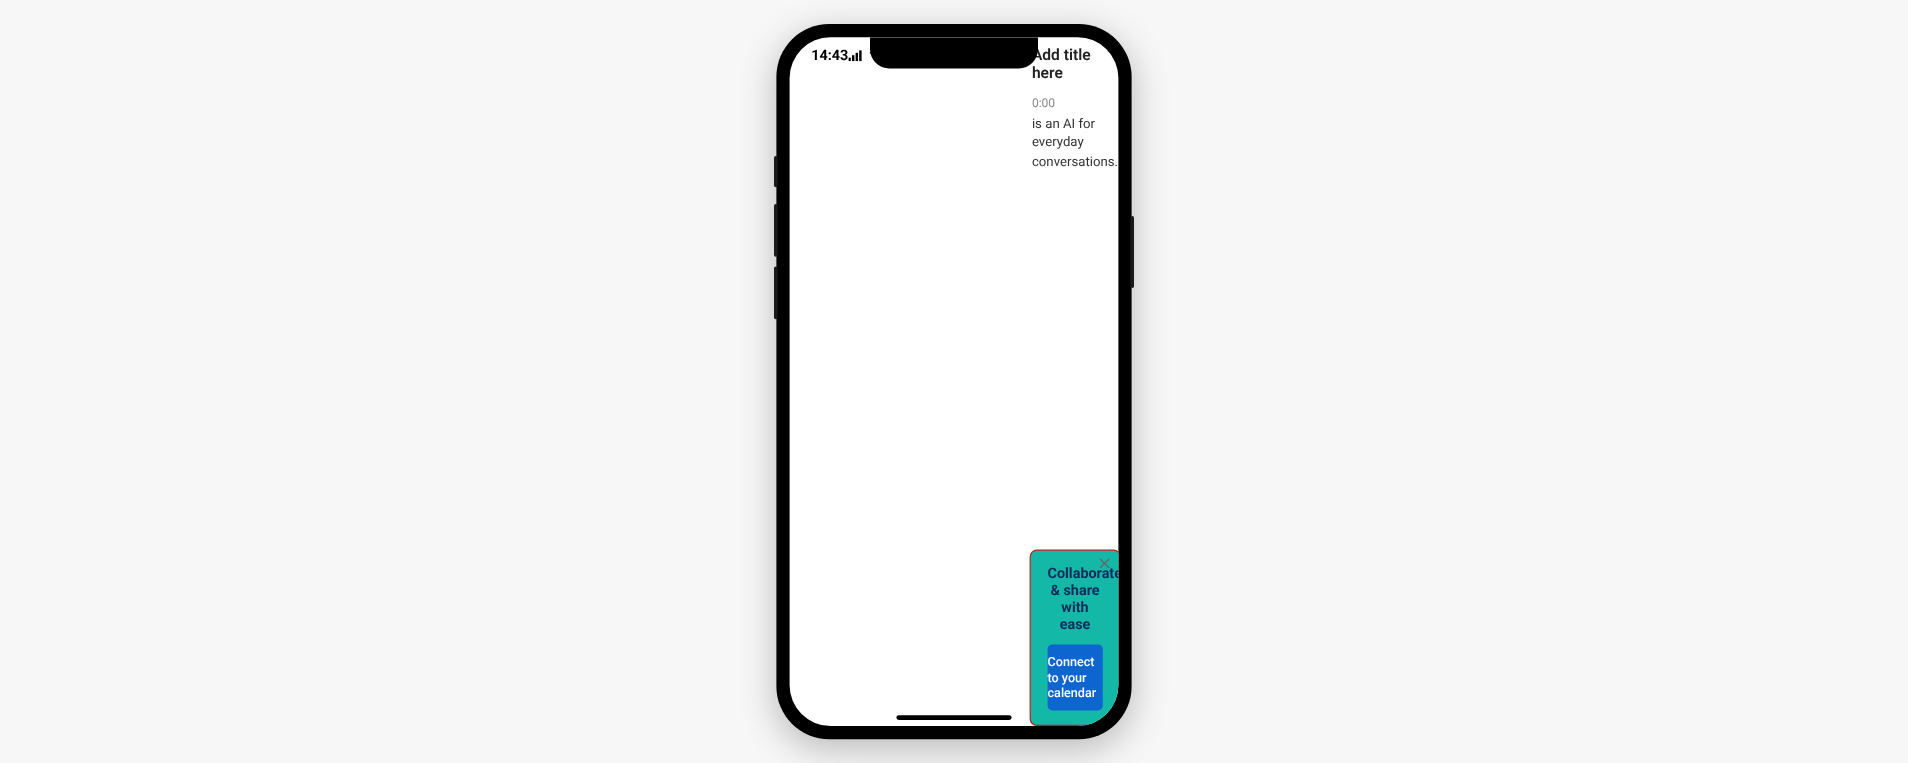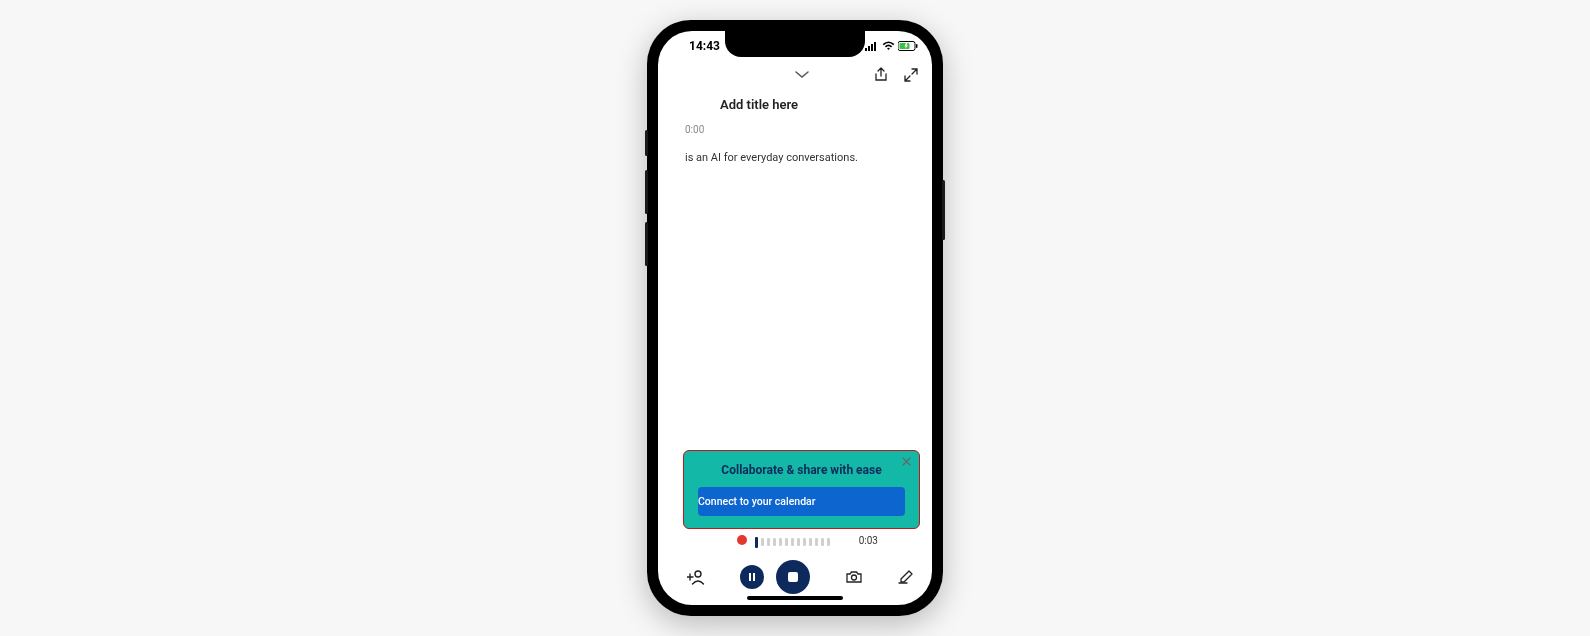--- a/index.html
+++ b/index.html
@@ -22,22 +22,21 @@
     box-shadow: 0 8px 30px rgba(0,0,0,0.25);
   }
   .screen {
     width: 100%;
     height: 100%;
     background: #fff;
     border-radius: 34px;
     overflow: hidden;
     position: relative;
     display: flex;
-    flex-direction: column;
-    padding-left: 13px;
+    flex-direction: row;
   }
   .notch {
     position: absolute;
     top: 0;
     left: 50%;
     transform: translateX(-50%);
     width: 140px;
     height: 26px;
     background: #000;
     border-bottom-left-radius: 16px;
@@ -72,26 +71,25 @@
   .content-area {
     flex: 1;
     padding: 8px 14px 0 14px;
     position: relative;
   }
   .title-input {
     font-size: 13px;
     font-weight: 600;
     color: #222;
     margin-bottom: 12px;
-    margin-left: 35px;
   }
   .timestamp {
     font-size: 10px;
     color: #888;
-    margin-bottom: 15px;
+    margin-bottom: 4px;
   }
   .transcript {
     font-size: 11px;
     color: #333;
     line-height: 1.4;
   }
   .promo {
     position: absolute;
     bottom: 0;
     left: 12px;

